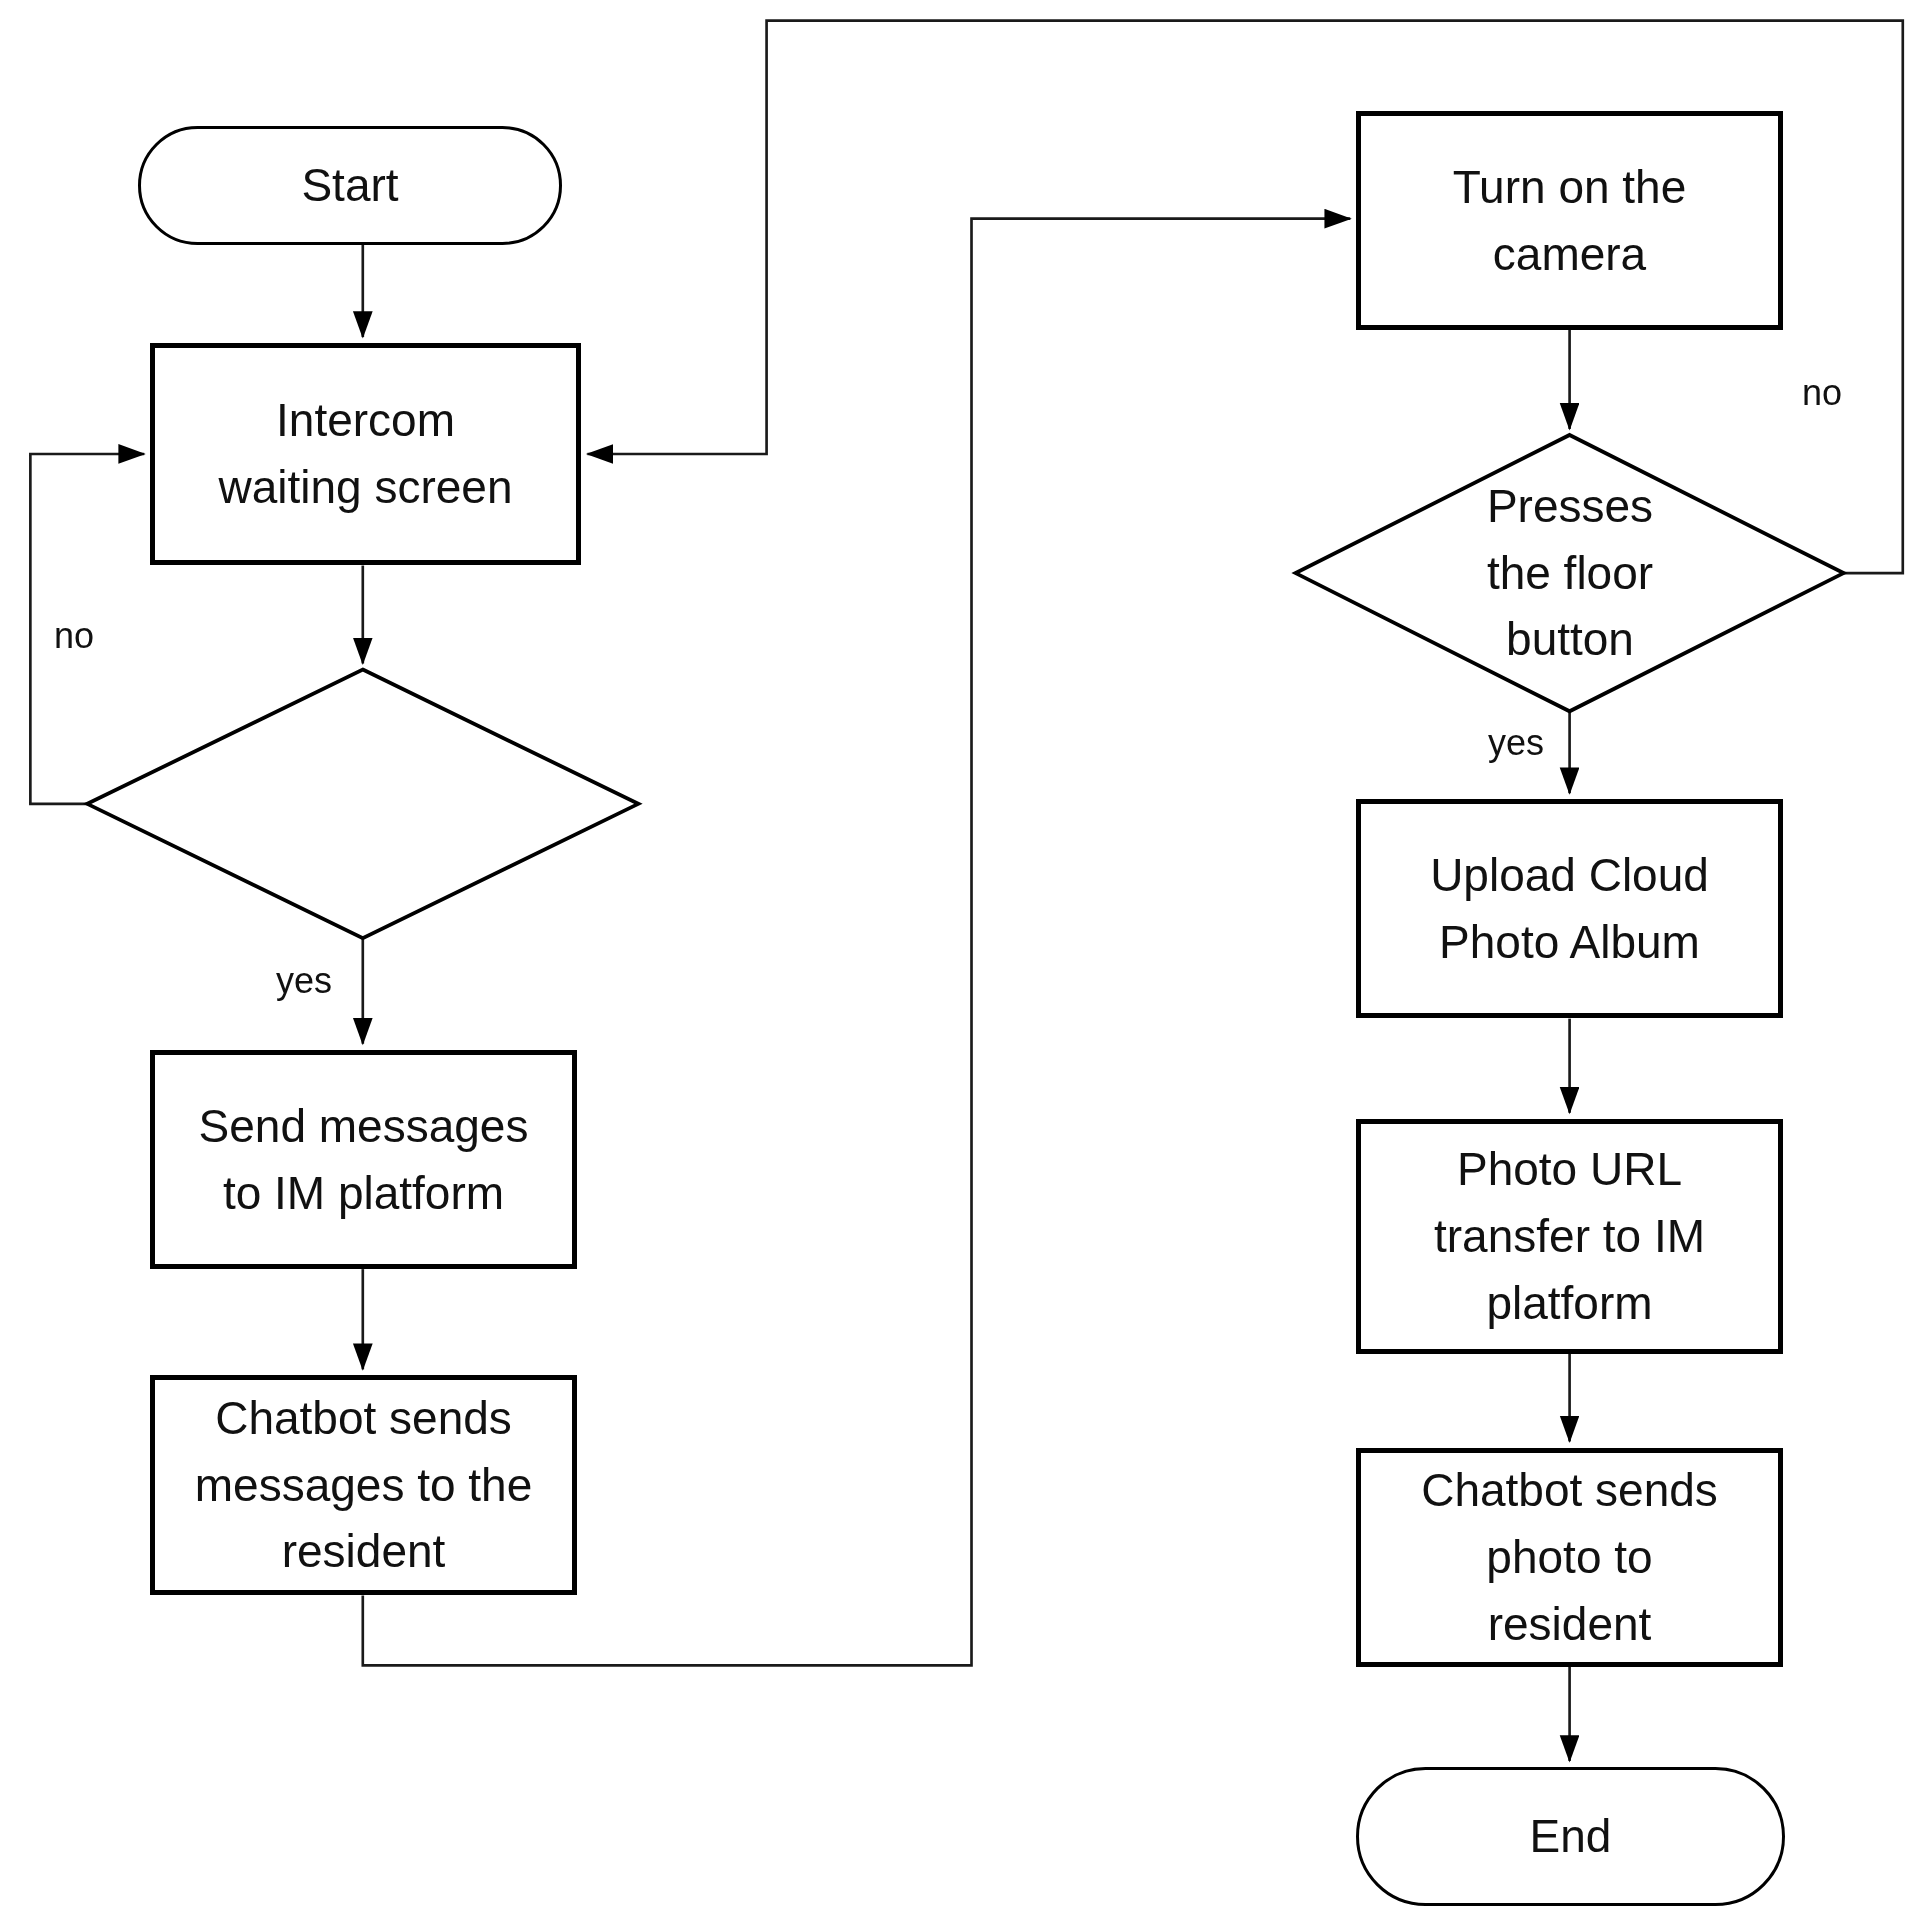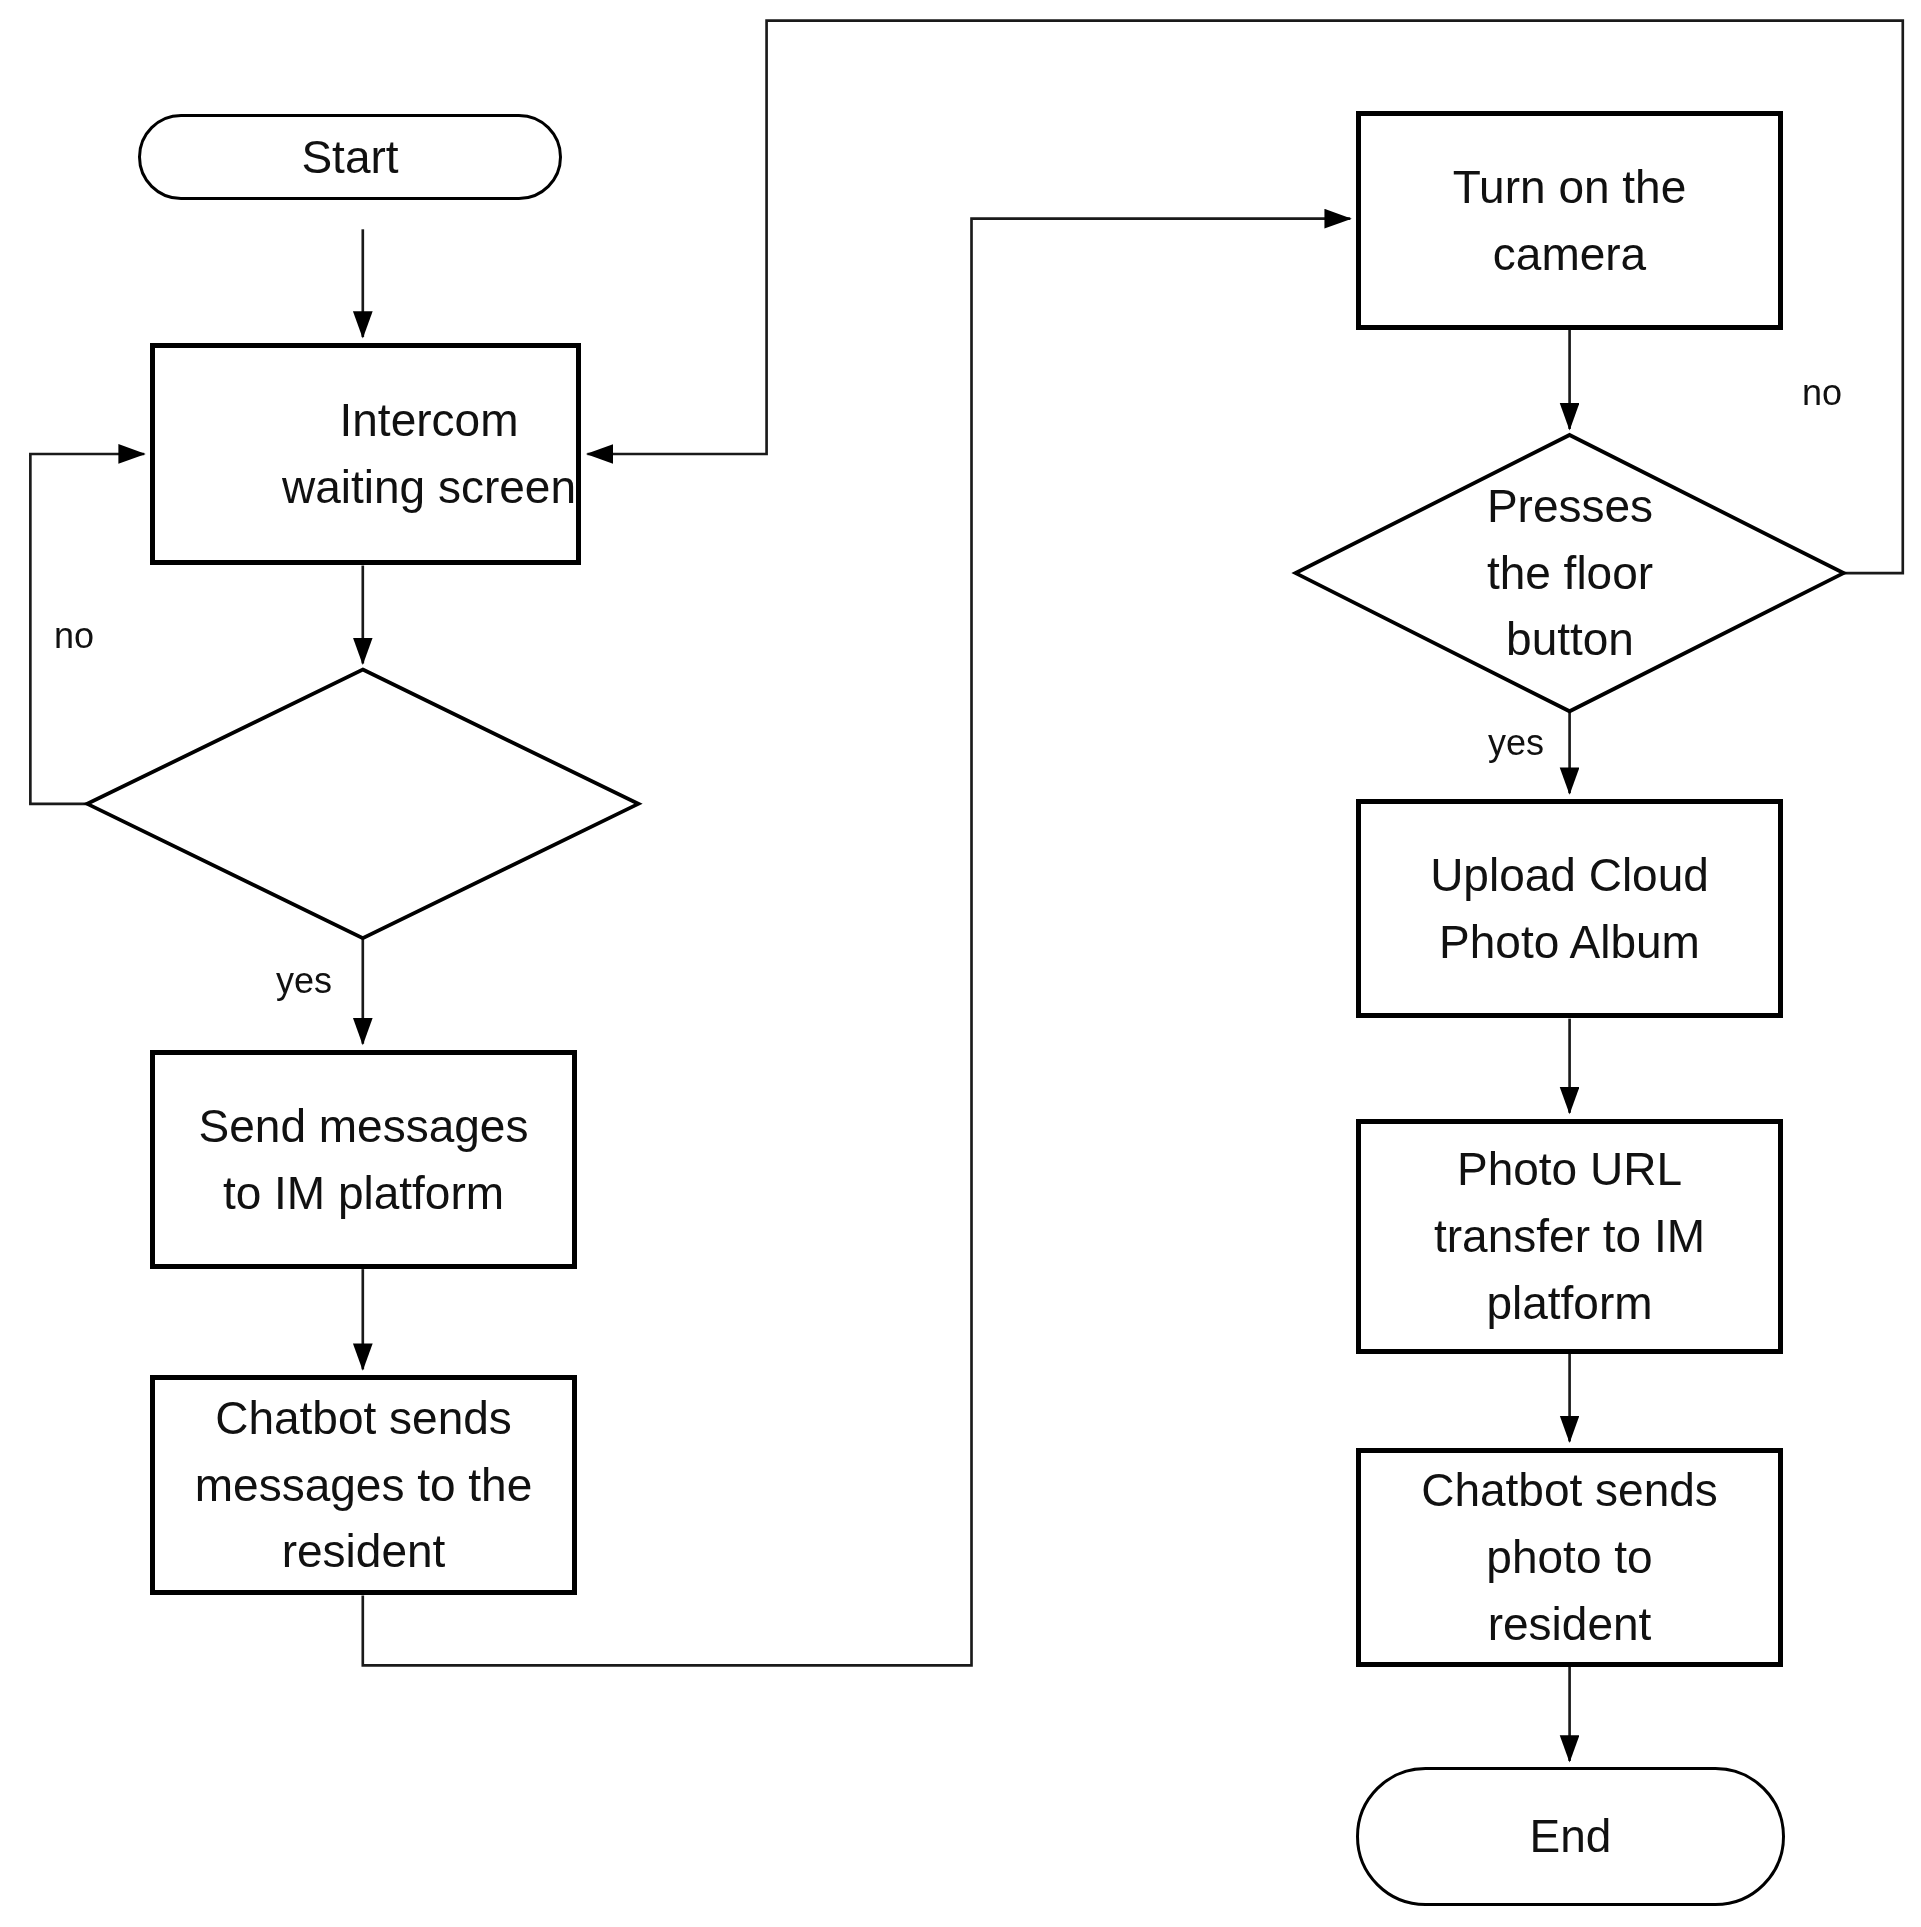--- a/index.html
+++ b/index.html
@@ -83,25 +83,25 @@
     <polyline points="2068,1342 2068,1466" fill="none" stroke="#1a1a1a" stroke-width="3.5" marker-end="url(#arrow)"></polyline>
 
     <polyline points="2068,1783 2068,1899" fill="none" stroke="#1a1a1a" stroke-width="3.5" marker-end="url(#arrow)"></polyline>
 
     <polyline points="2068,2196 2068,2320" fill="none" stroke="#1a1a1a" stroke-width="3.5" marker-end="url(#arrow)"></polyline>
 
     <polygon points="478,882 841,1059 478,1236 115,1059" fill="#ffffff" stroke="#000000" stroke-width="5"></polygon>
     <polygon points="2068,573 2429,755 2068,937 1707,755" fill="#ffffff" stroke="#000000" stroke-width="5"></polygon>
   </svg>
 
-  <div class="node terminator" style="left:138px; top:114px; width:424px; height:86px; border-radius:60px;">
+  <div class="node terminator" style="left:138px; top:126px; width:424px; height:119px; border-radius:60px;">
     <span class="label">Start</span>
   </div>
 
-  <div class="node process" style="left:150px; top:343px; width:431px; height:222px;justify-content:flex-end;">
+  <div class="node process" style="left:150px; top:343px; width:431px; height:222px;">
     <span class="label">Intercom
 waiting screen</span>
   </div>
 
 
   <div class="node process" style="left:150px; top:1050px; width:427px; height:219px;">
     <span class="label">Send messages
 to IM platform</span>
   </div>
 

